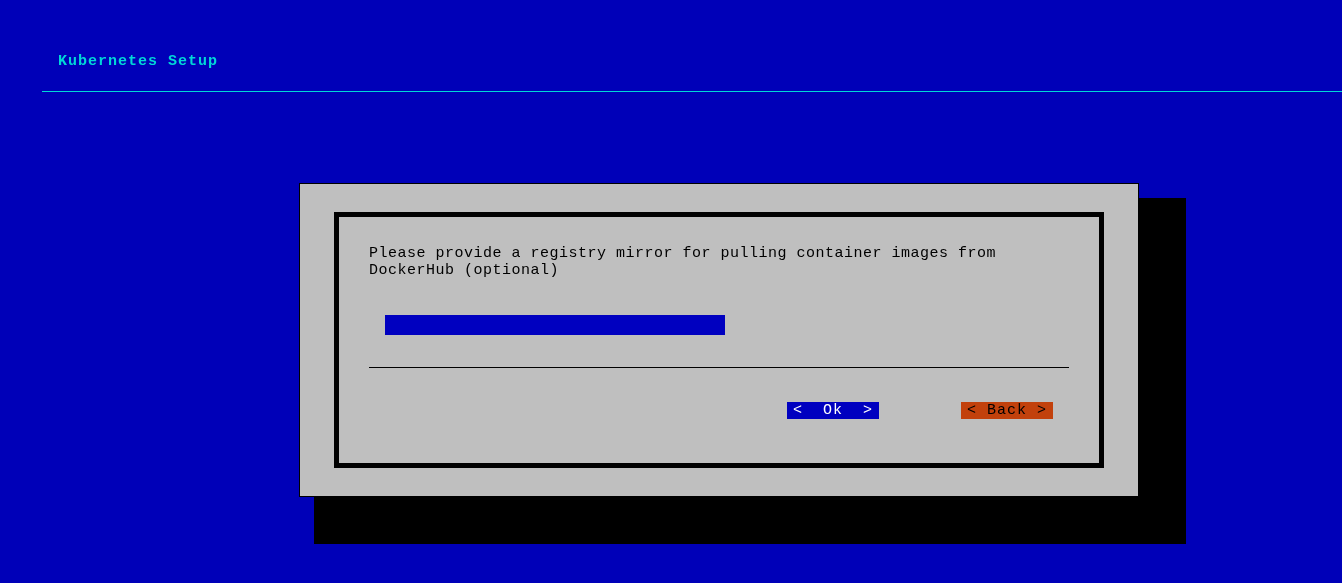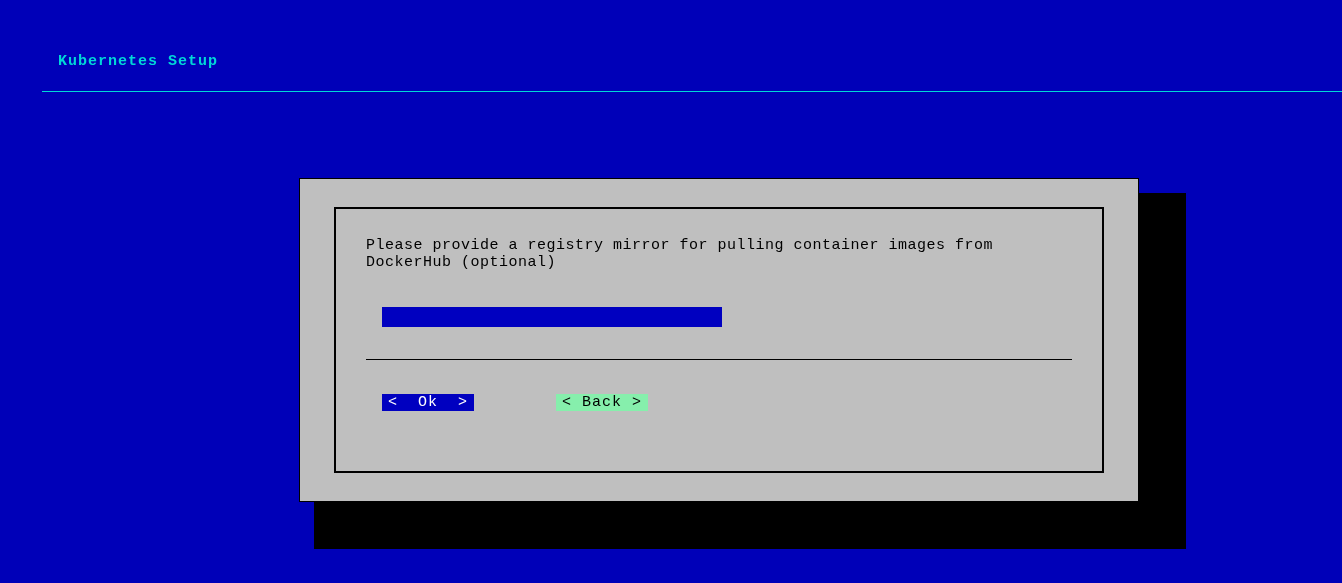--- a/index.html
+++ b/index.html
@@ -51,22 +51,22 @@
     .dialog {
       position: relative;
       background: #bfbfbf;
       border: 1px solid #000000;
       padding: 12px 18px;
       z-index: 2;
       width: 840px;
     }
     
     .dialog-inner {
-      border: 2px solid #000000;
-      padding: 12px 14px 26px 14px;
+      border: 5px solid #000000;
+      padding: 12px 14px 10px 14px;
     }
     
     .dialog-text {
       color: #000000;
       letter-spacing: 0.5px;
       margin-bottom: 20px;
     }
     
     .input-row {
       display: flex;
@@ -93,42 +93,42 @@
     }
     
     .separator {
       border: none;
       border-top: 1px solid #000000;
       margin-bottom: 8px;
     }
     
     .button-row {
       display: flex;
-      justify-content: flex-start;
+      justify-content: flex-end;
       gap: 50px;
       padding: 2px 0;
     }
     
     .button {
       font-family: inherit;
       font-size: inherit;
       border: none;
       cursor: pointer;
       letter-spacing: 1px;
       padding: 0 6px;
       white-space: pre;
     }
     
     .button-primary {
       background: #0000c0;
       color: #ffffff;
     }
     
     .button-secondary {
-      background: #86efac;
+      background: #c2410c;
       color: #000000;
     }
     
     .scrollbar-hint {
       position: absolute;
       right: 0;
       bottom: 0;
       width: 16px;
       height: 40px;
       background: #333333;

